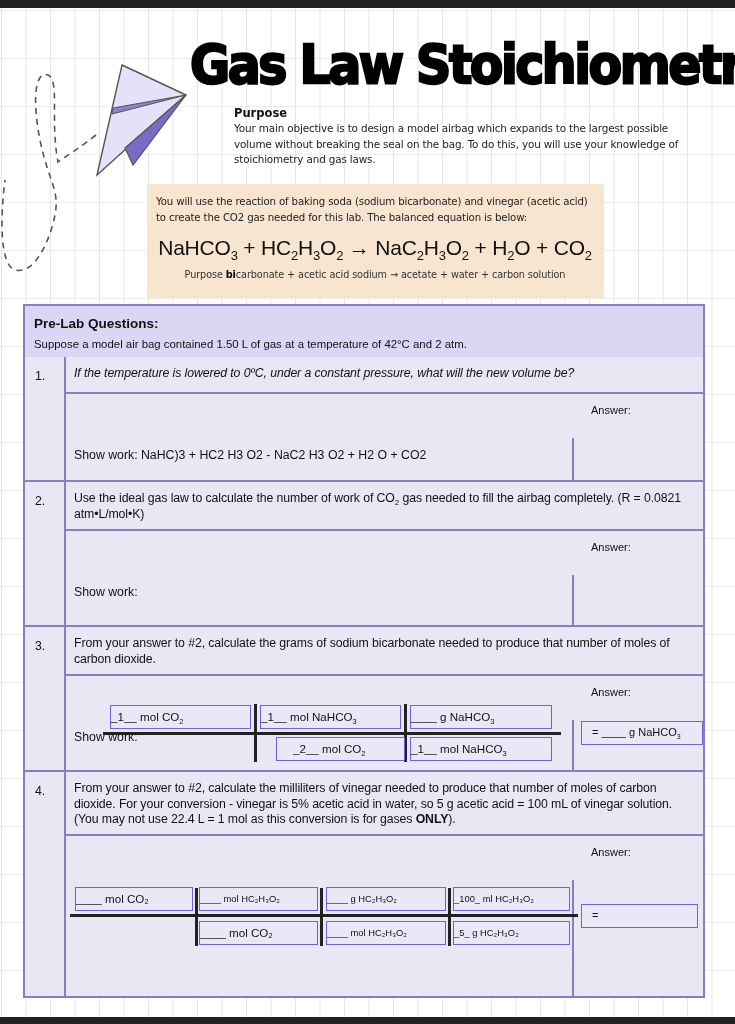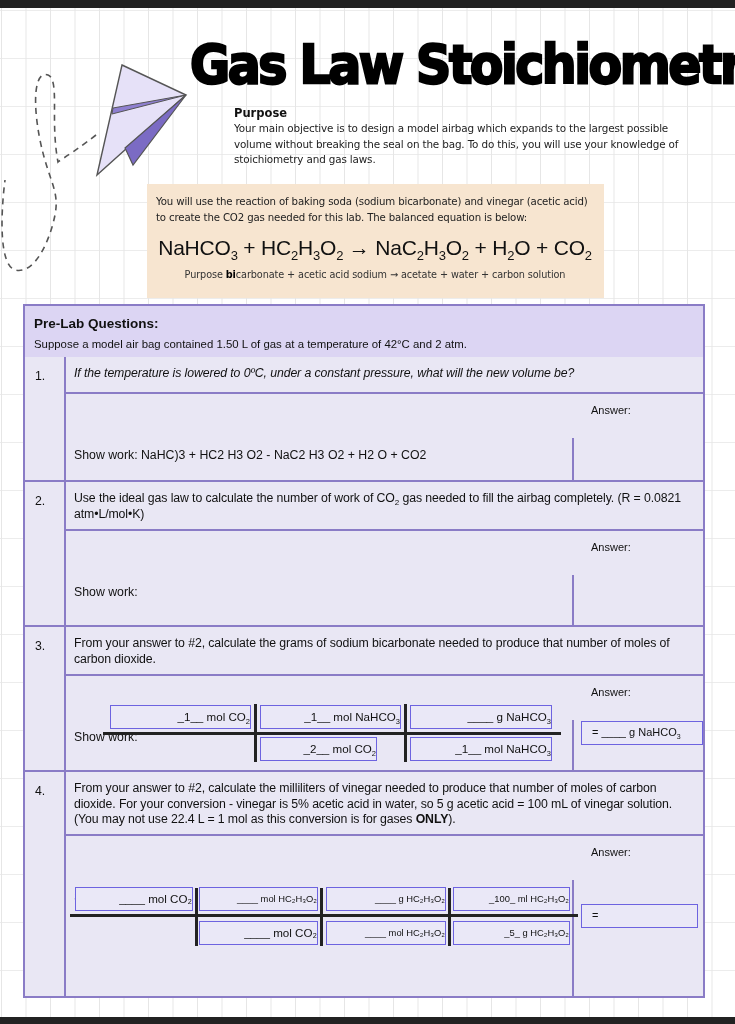--- a/index.html
+++ b/index.html
@@ -51,21 +51,21 @@
   .qtable { position: absolute; left: 23px; top: 357px; width: 682px; }
   .qrow { position: absolute; left: 0; width: 682px; background: #e9e7f4; border: 2px solid #8a7cc6; border-top: none; }
   .qnum { position: absolute; left: 0; top: 0; bottom: 0; width: 41px; border-right: 2px solid #8a7cc6; font-size: 12.3px; padding: 12px 0 0 10px; }
   .qtext { position: absolute; left: 41px; right: 0; top: 0; border-bottom: 2px solid #8a7cc6; font-size: 12.3px; line-height: 15.5px; padding: 9px 8px 0 8px; letter-spacing: -0.1px; }
   .qtext sub { font-size: 8px; vertical-align: -3px; line-height: 0; }
   .work { position: absolute; left: 41px; top: 0; bottom: 0; width: 508px; border-right: 2px solid #8a7cc6; font-size: 12.3px; padding: 10px 0 16px 8px; margin-top: 44px; }
   .answer { position: absolute; right: 0; top: 0; bottom: 0; width: 131px; font-size: 11px; padding: 10px 0 0 19px; }
 
   .ubox {
     position: absolute; height: 24px; border: 1.5px solid #6d63e0; background: #eae8f7;
-    font-size: 11.6px; text-align: right; line-height: 21px; white-space: nowrap;
+    font-size: 11.6px; text-align: left; line-height: 21px; white-space: nowrap;
   }
   .ubox sub { font-size: 7.5px; vertical-align: -3px; line-height: 0; }
   .ubox.small { font-size: 9.4px; }
   .hline { position: absolute; height: 2.5px; background: #222; }
   .vline { position: absolute; width: 2.5px; background: #222; }
   .ans-box { position: absolute; height: 24px; border: 1.5px solid #6d63e0; background: #eae8f7; font-size: 11px; line-height: 21px; padding-left: 10px; white-space: nowrap; }
   .ans-box sub { font-size: 7px; vertical-align: -3px; line-height: 0; }
 </style>
 </head>
 <body>
@@ -138,21 +138,21 @@
 
 <div>
   <div class="hline" style="left:103px; top:732px; width:458px;"></div>
   <div class="vline" style="left:254px; top:704px; height:58px;"></div>
   <div class="vline" style="left:404px; top:704px; height:58px;"></div>
 
   <div class="ubox" style="left:110px; top:705px; width:141px;"><span>_1__</span> <span>mol CO</span><sub>2</sub></div>
   <div class="ubox" style="left:260px; top:705px; width:141px;"><span>_1__</span> <span>mol NaHCO</span><sub>3</sub></div>
   <div class="ubox" style="left:410px; top:705px; width:142px;"><span>____</span> <span>g NaHCO</span><sub>3</sub></div>
 
-  <div class="ubox" style="left:260px; top:737px; width:117px;"><span>_2__</span> <span>mol CO</span><sub>2</sub></div>
+  <div class="ubox" style="left:276px; top:737px; width:129px;padding-left:16px;"><span>_2__</span> <span>mol CO</span><sub>2</sub></div>
   <div class="ubox" style="left:410px; top:737px; width:142px;"><span>_1__</span> <span>mol NaHCO</span><sub>3</sub></div>
 
   <div class="ans-box" style="left:581px; top:721px; width:122px;"><span>= ____</span> <span>g NaHCO</span><sub>3</sub></div>
 </div>
 
 <div>
   <div class="hline" style="left:70px; top:914px; width:508px;"></div>
   <div class="vline" style="left:195px; top:888px; height:58px;"></div>
   <div class="vline" style="left:320px; top:888px; height:58px;"></div>
   <div class="vline" style="left:448px; top:888px; height:58px;"></div>

